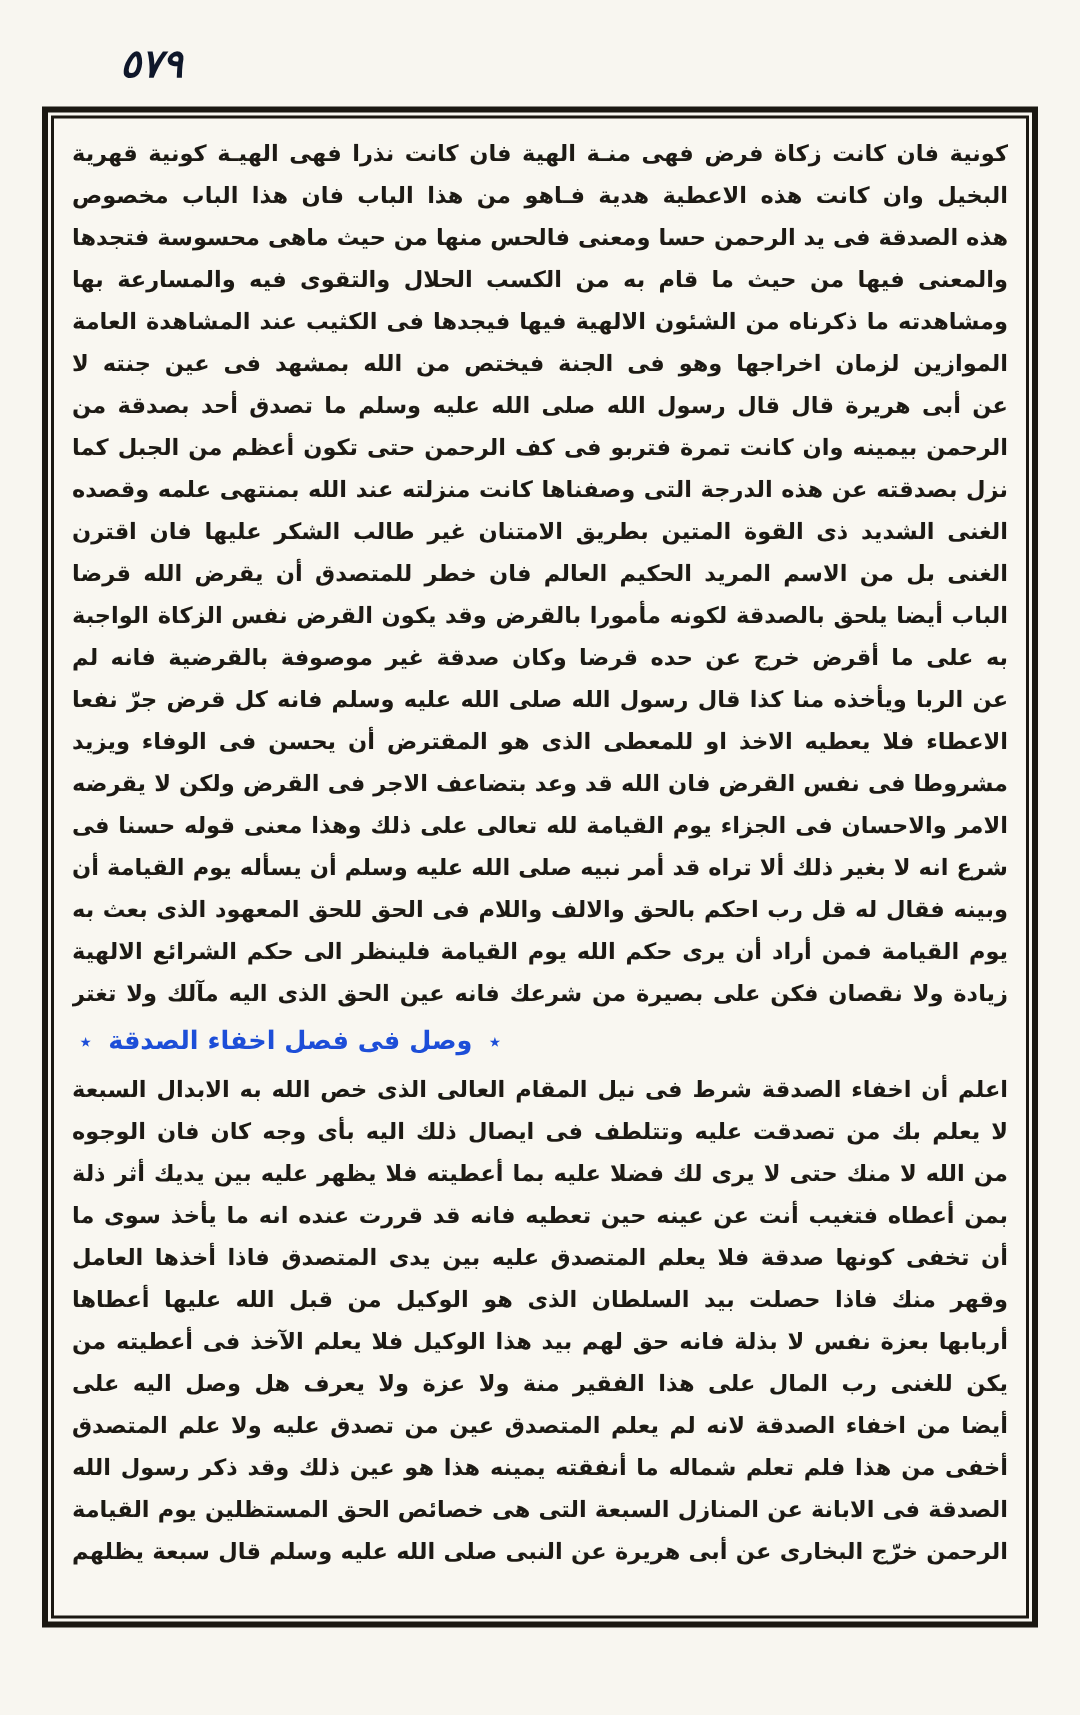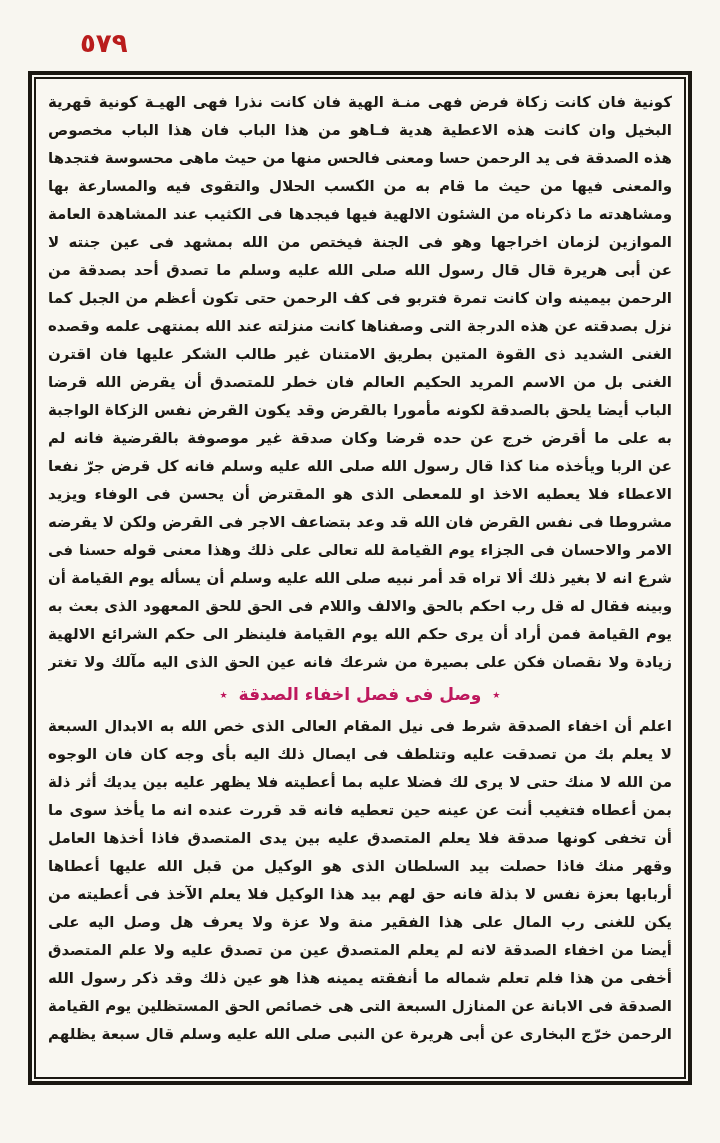--- a/index.html
+++ b/index.html
@@ -4,22 +4,22 @@
 <style>
   html,body{margin:0;padding:0;}
   body{
     width:720px;height:1143px;position:relative;
     background:#f8f6f0;
     font-family:"DejaVu Sans",sans-serif;
     overflow:hidden;
   }
   .page-number{
     position:absolute;left:80px;top:28px;
-    font-size:26px;font-weight:bold;color:#b91c1c;
-    letter-spacing:1px;direction:rtl;
+    font-size:26px;font-weight:bold;color:#0f172a;
+    letter-spacing:1px;direction:rtl;font-style:italic;
   }
   .frame-outer{
     position:absolute;left:28px;top:71px;
     width:664px;height:1014px;
     border:4px solid #1b1812;
     box-sizing:border-box;
     padding:2px;
     background:#f9f7f1;
   }
   .frame-inner{
@@ -42,23 +42,23 @@
     text-align-last:justify;
     overflow:hidden;
     white-space:normal;
   }
   .par1 .t-line:last-child{
     text-align-last:right;
   }
   .heading{
     height:32px;line-height:32px;
     margin-top:2px;margin-bottom:2px;
-    text-align:center;
+    text-align:left;
     font-size:17px;font-weight:bold;
-    color:#be185d;
+    color:#1d4ed8;
   }
   .heading .orn{padding:0 5px;font-size:15px;}
 </style>
 </head>
 <body>
 
 <div class="scan-page">
 
   <div class="page-number">٥٧٩</div>
 

